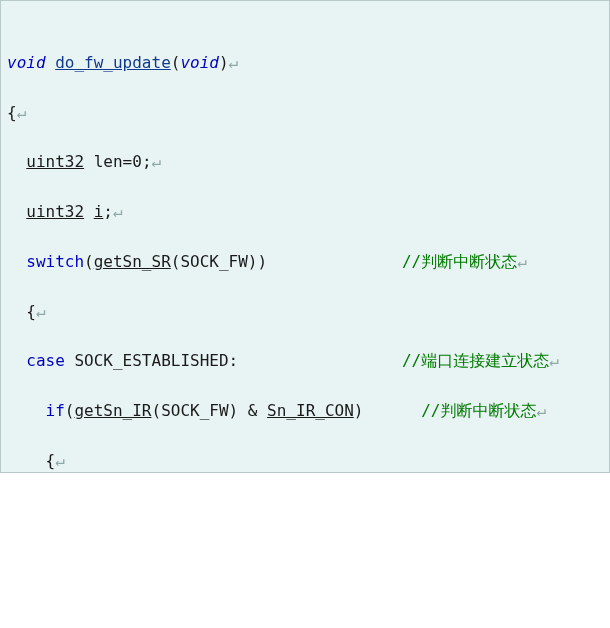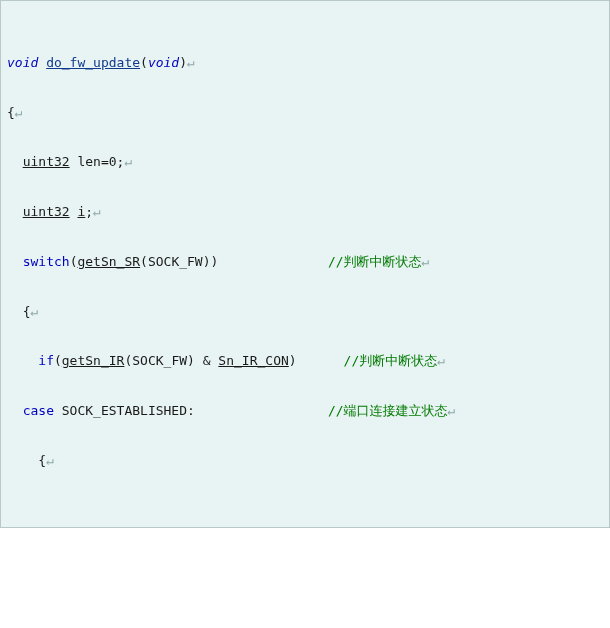--- a/index.html
+++ b/index.html
@@ -3,27 +3,27 @@
 <meta charset="utf-8">
 <style>
   html, body {
     margin: 0;
     padding: 0;
     background: #ffffff;
   }
   #page {
     position: relative;
     width: 610px;
-    height: 528px;
+    height: 473px;
     background: #e8f3f3;
     border: 1px solid #b9c9c9;
     box-sizing: border-box;
     overflow: hidden;
     font-family: "DejaVu Sans Mono", "Liberation Mono", monospace;
-    font-size: 13px;
+    font-size: 16px;
     line-height: 16.6px;
     color: #1a1a1a;
   }
   #code {
     padding: 4px 0 0 6px;
     white-space: pre;
   }
   .ln {
     display: block;
     height: 16.6px;
@@ -42,22 +42,22 @@
 
 <div id="page">
   <div id="code">
 
     <span class="ln"><span class="kw">void</span> <span class="fn">do_fw_update</span>(<span class="kw">void</span>)<span class="pilcrow">↵</span></span>
     <span class="ln">{<span class="pilcrow">↵</span></span>
     <span class="ln">  <span class="und">uint32</span> len=<span class="num">0</span>;<span class="pilcrow">↵</span></span>
     <span class="ln">  <span class="und">uint32</span> <span class="und">i</span>;<span class="pilcrow">↵</span></span>
     <span class="ln">  <span class="kw2">switch</span>(<span class="und">getSn_SR</span>(SOCK_FW))              <span class="cm">//判断中断状态</span><span class="pilcrow">↵</span></span>
     <span class="ln">  {<span class="pilcrow">↵</span></span>
+    <span class="ln">  <span class="kw2">case</span> SOCK_ESTABLISHED:                 <span class="cm">//端口连接建立状态</span><span class="pilcrow">↵</span></span>
     <span class="ln">    <span class="kw2">if</span>(<span class="und">getSn_IR</span>(SOCK_FW) &amp; <span class="und">Sn_IR_CON</span>)      <span class="cm">//判断中断状态</span><span class="pilcrow">↵</span></span>
-    <span class="ln">  <span class="kw2">case</span> SOCK_ESTABLISHED:                 <span class="cm">//端口连接建立状态</span><span class="pilcrow">↵</span></span>
     <span class="ln">    {<span class="pilcrow">↵</span></span>
     
     
     
     
     
     
     
     
     

